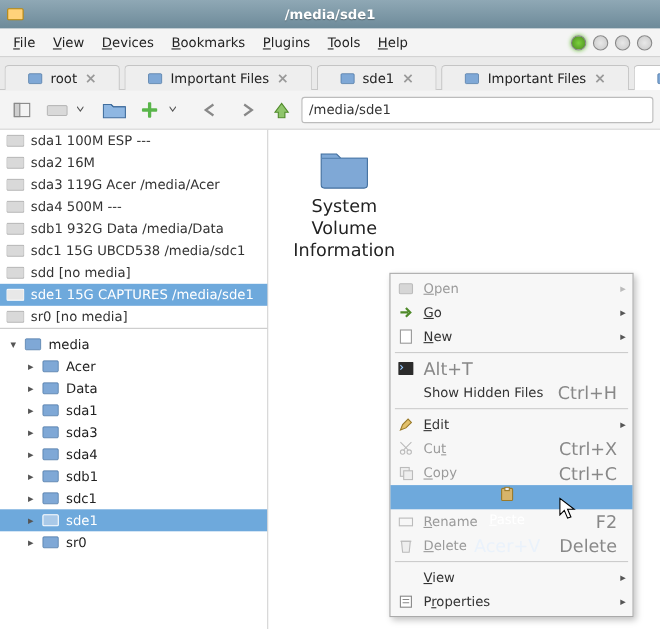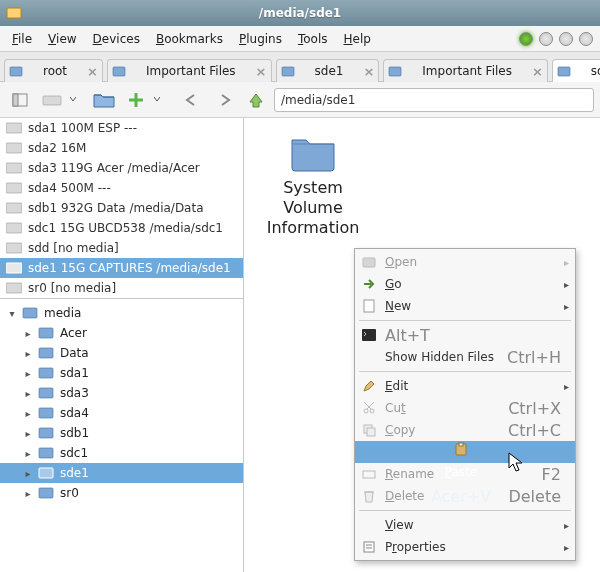--- a/index.html
+++ b/index.html
@@ -13,21 +13,21 @@
 .menubar { height: 26px; background: #f4f4f4; display: flex; align-items: center; padding: 0 4px; border-bottom: 1px solid #d0d0d0; position: relative; }
 .menubar .menu-item { padding: 3px 8px; cursor: default; }
 .menubar .menu-item u { text-decoration: underline; }
 .menubar .spacer { flex: 1; }
 .led { width: 14px; height: 14px; border-radius: 50%; margin: 0 3px; border: 1px solid #888; }
 .led.green { background: radial-gradient(#7bd03b,#4a8a1f); box-shadow: 0 0 4px #5fbf2a; }
 .led.off { background: radial-gradient(#e8e8e8,#c8c8c8); }
 
 
 .tabbar { height: 30px; background: #eaeaea; display: flex; align-items: flex-end; padding: 0 4px; border-bottom: 1px solid #c4c4c4; gap: 4px; }
-.tab { display: flex; align-items: center; gap: 20px; padding: 4px 4px; background: #eee; border: 1px solid #c4c4c4; border-bottom: none; border-radius: 4px 4px 0 0; position: relative; top: 1px; }
+.tab { display: flex; align-items: center; gap: 7px; padding: 4px 20px; background: #eee; border: 1px solid #c4c4c4; border-bottom: none; border-radius: 4px 4px 0 0; position: relative; top: 1px; }
 .tab.active { background: #fff; }
 .tab .close { color: #999; font-weight: bold; font-size: 13px; line-height: 1; cursor: pointer; }
 .tab .lbl { white-space: nowrap; }
 
 
 .toolbar { height: 36px; background: #f4f4f4; display: flex; align-items: center; padding: 0 6px; gap: 4px; border-bottom: 1px solid #d0d0d0; }
 .tbtn { width: 28px; height: 28px; display: flex; align-items: center; justify-content: center; border: 1px solid transparent; border-radius: 3px; }
 .pathbox { flex: 1; height: 24px; background: #fff; border: 1px solid #bcbcbc; border-radius: 3px; padding: 0 6px; display: flex; align-items: center; color: #333; }
 
 

